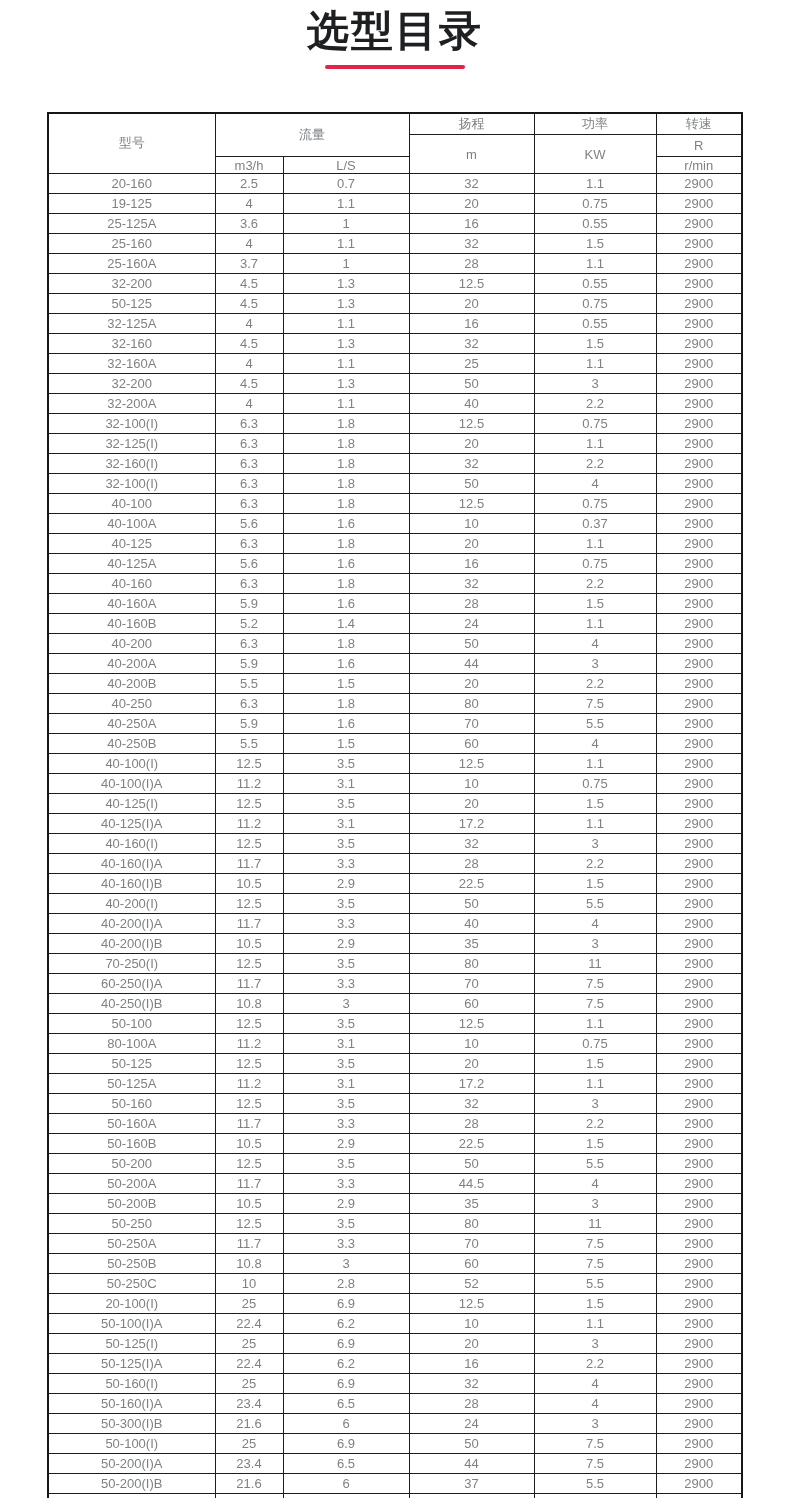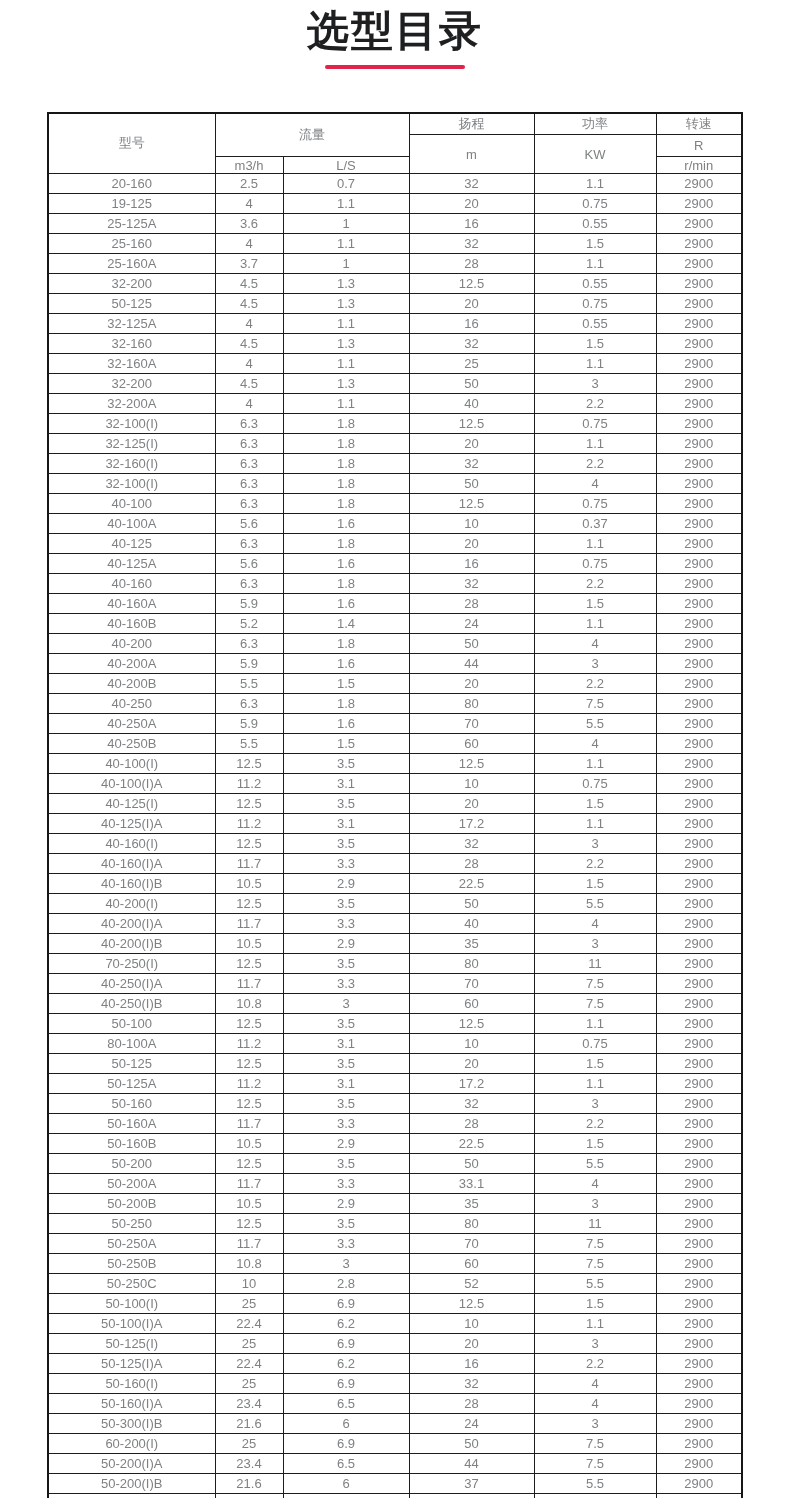--- a/index.html
+++ b/index.html
@@ -449,21 +449,21 @@
   <tr>
     <td>70-250(I)</td>
     <td>12.5</td>
     <td>3.5</td>
     <td>80</td>
     <td>11</td>
     <td>2900</td>
   </tr>
 
   <tr>
-    <td>40-250(I)A</td>
+    <td>60-250(I)A</td>
     <td>11.7</td>
     <td>3.3</td>
     <td>70</td>
     <td>7.5</td>
     <td>2900</td>
   </tr>
 
   <tr>
     <td>40-250(I)B</td>
     <td>10.8</td>
@@ -542,21 +542,21 @@
     <td>3.5</td>
     <td>50</td>
     <td>5.5</td>
     <td>2900</td>
   </tr>
 
   <tr>
     <td>50-200A</td>
     <td>11.7</td>
     <td>3.3</td>
-    <td>33.1</td>
+    <td>44.5</td>
     <td>4</td>
     <td>2900</td>
   </tr>
 
   <tr>
     <td>50-200B</td>
     <td>10.5</td>
     <td>2.9</td>
     <td>35</td>
     <td>3</td>
@@ -593,21 +593,21 @@
   <tr>
     <td>50-250C</td>
     <td>10</td>
     <td>2.8</td>
     <td>52</td>
     <td>5.5</td>
     <td>2900</td>
   </tr>
 
   <tr>
-    <td>50-100(I)</td>
+    <td>20-100(I)</td>
     <td>25</td>
     <td>6.9</td>
     <td>12.5</td>
     <td>1.5</td>
     <td>2900</td>
   </tr>
 
   <tr>
     <td>50-100(I)A</td>
     <td>22.4</td>
@@ -656,21 +656,21 @@
   <tr>
     <td>50-300(I)B</td>
     <td>21.6</td>
     <td>6</td>
     <td>24</td>
     <td>3</td>
     <td>2900</td>
   </tr>
 
   <tr>
-    <td>60-200(I)</td>
+    <td>50-100(I)</td>
     <td>25</td>
     <td>6.9</td>
     <td>50</td>
     <td>7.5</td>
     <td>2900</td>
   </tr>
 
   <tr>
     <td>50-200(I)A</td>
     <td>23.4</td>

